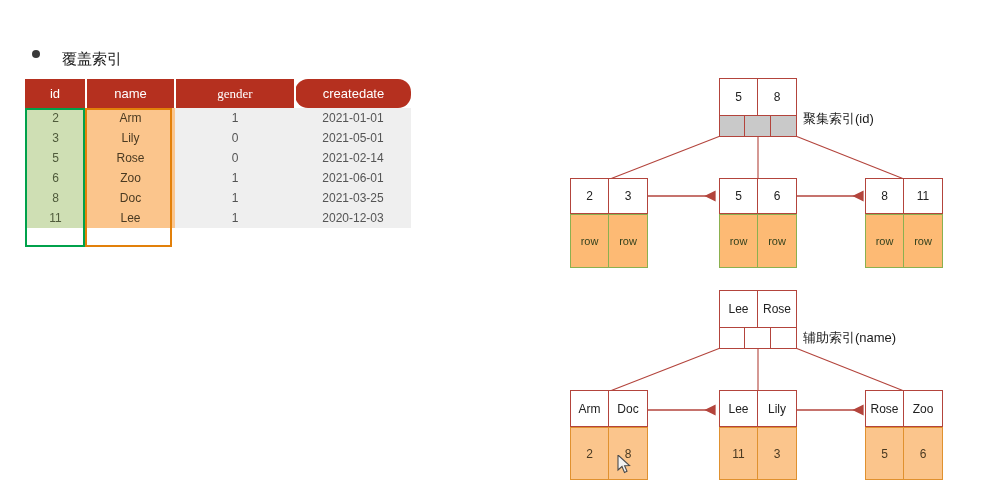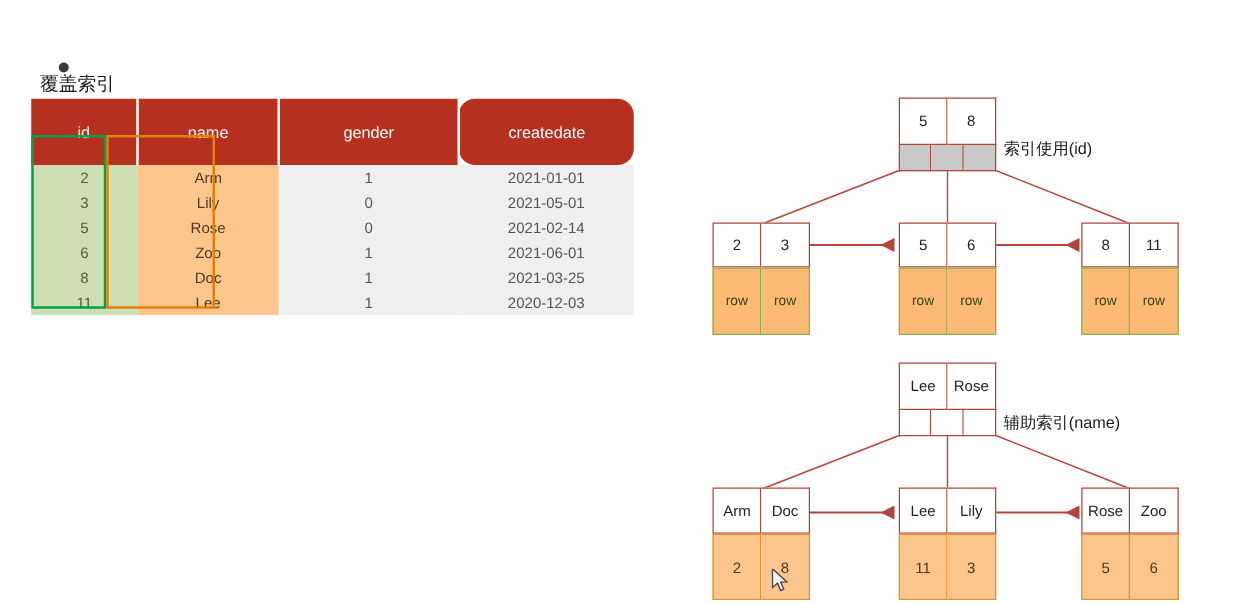--- a/index.html
+++ b/index.html
@@ -26,22 +26,20 @@
     left: 28px; top: 8px;
     font-size: 20px;
     font-weight: bold;
     color: #b32317;
     letter-spacing: 0.5px;
   }
   #bullet-row {
     position: absolute;
     left: 32px; top: 50px;
     display: flex;
-    align-items: center;
-    flex-direction: column;
   }
   #bullet-dot {
     width: 8px; height: 8px;
     border-radius: 50%;
     background: #3a3a3a;
     margin-right: 22px;
   }
   #bullet-label {
     font-size: 15px;
     color: #1a1a1a;
@@ -56,21 +54,21 @@
     table-layout: fixed;
   }
   #data-table th {
     background: #b5301f;
     color: #ffffff;
     font-weight: normal;
     font-size: 13px;
     height: 29px;
     text-align: center;
     border-right: 2px solid #ffffff;
-    padding: 12px;
+    padding: 0;
   }
   #data-table th:last-child { border-right: none; border-radius: 13px; }
   #data-table td {
     background: #efefef;
     color: #545454;
     font-size: 12px;
     height: 20px;
     text-align: center;
     padding: 0;
     border: none;
@@ -79,21 +77,21 @@
     background: #cfdfb4;
     color: #4f5b3b;
   }
   #data-table td.col-name {
     background: #fbc58c;
     color: #4a3a22;
   }
   
   .w-id      { width: 60px; }
   .w-name    { width: 87px; }
-  .w-gender  { width: 118px; }
+  .w-gender  { width: 118px; font-family: Liberation Serif, serif; }
   .w-date    { width: 115px; }
 
   
   .col-highlight {
     position: absolute;
     pointer-events: none;
   }
   #highlight-id {
     left: 25px; top: 108px;
     width: 60px; height: 139px;
@@ -288,21 +286,21 @@
     <div class="node-keys">
       <div class="key-cell" style="width:39px;height:38px;">5</div>
       <div class="key-cell" style="width:39px;height:38px;">8</div>
     </div>
     <div class="node-ptrs">
       <div class="ptr-cell filled" style="width:26px;height:21px;"></div>
       <div class="ptr-cell filled" style="width:26px;height:21px;"></div>
       <div class="ptr-cell filled" style="width:26px;height:21px;"></div>
     </div>
   </div>
-  <div class="node-label" style="left:333px; top:110px;">索引使用(id)</div>
+  <div class="node-label" style="left:333px; top:110px;">聚集索引(id)</div>
 
   <div class="node" id="clustered-leaf-1" style="left:100px; top:178px;">
     <div class="node-keys">
       <div class="key-cell" style="width:39px;height:36px;">2</div>
       <div class="key-cell" style="width:39px;height:36px;">3</div>
     </div>
     <div class="node-ptrs">
       <div class="data-cell green" style="width:39px;height:54px;">row</div>
       <div class="data-cell green" style="width:39px;height:54px;">row</div>
     </div>

